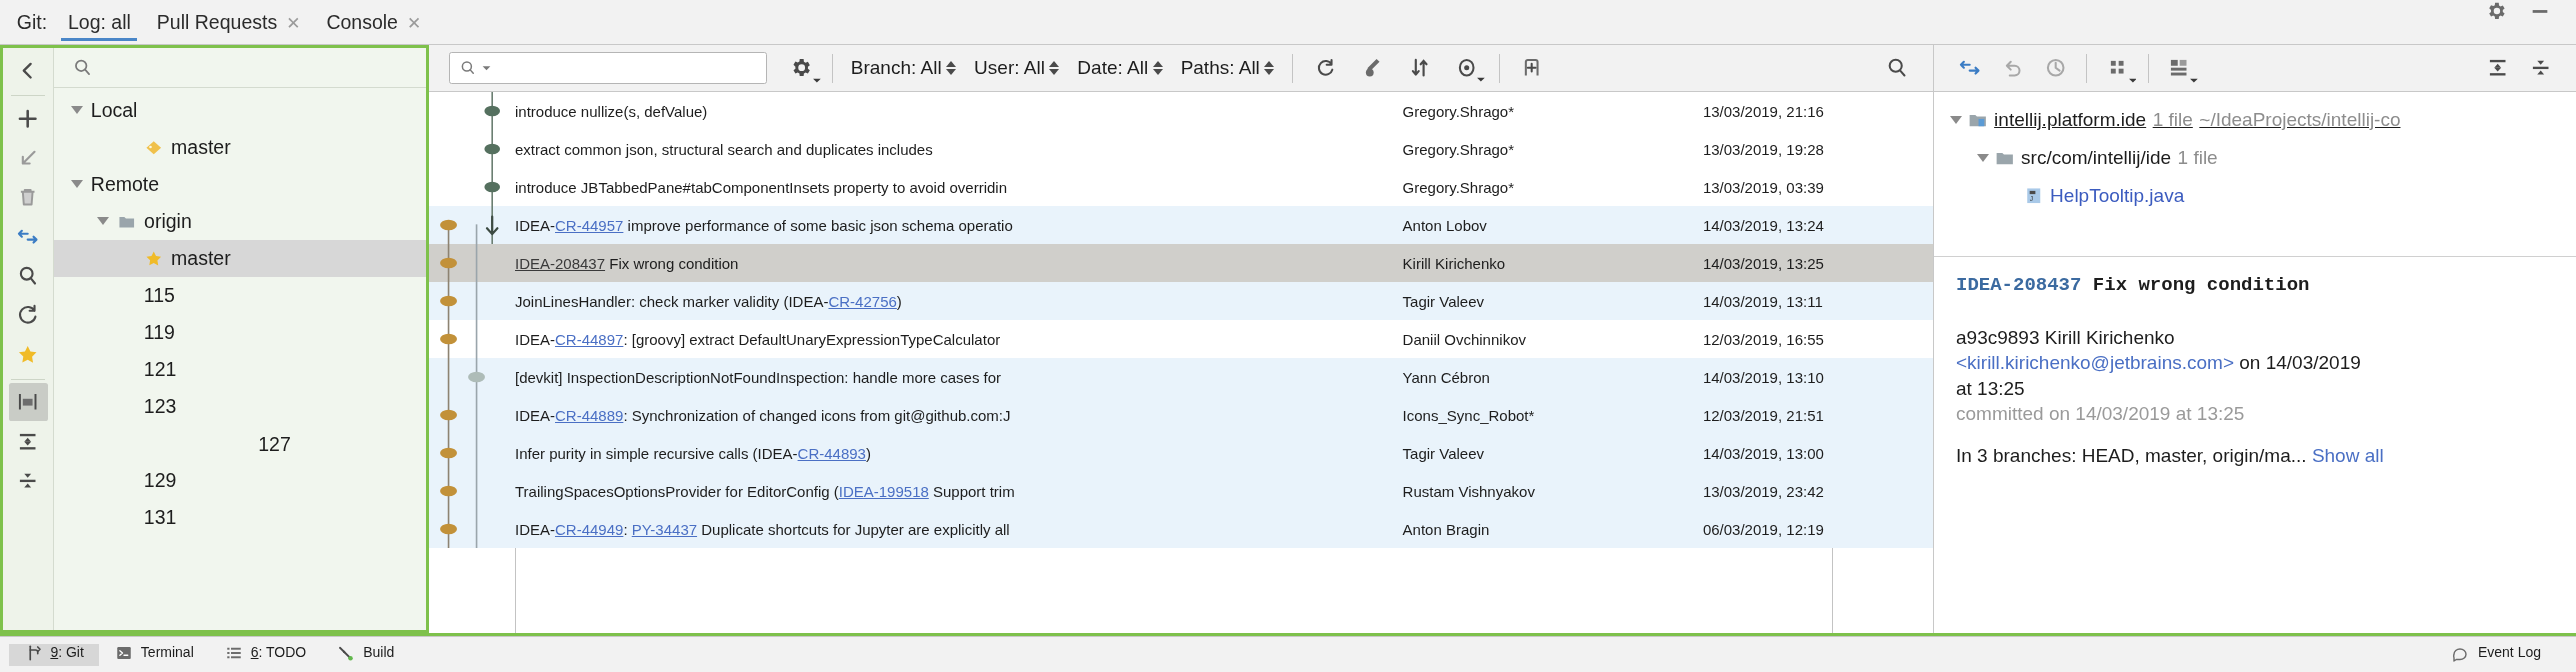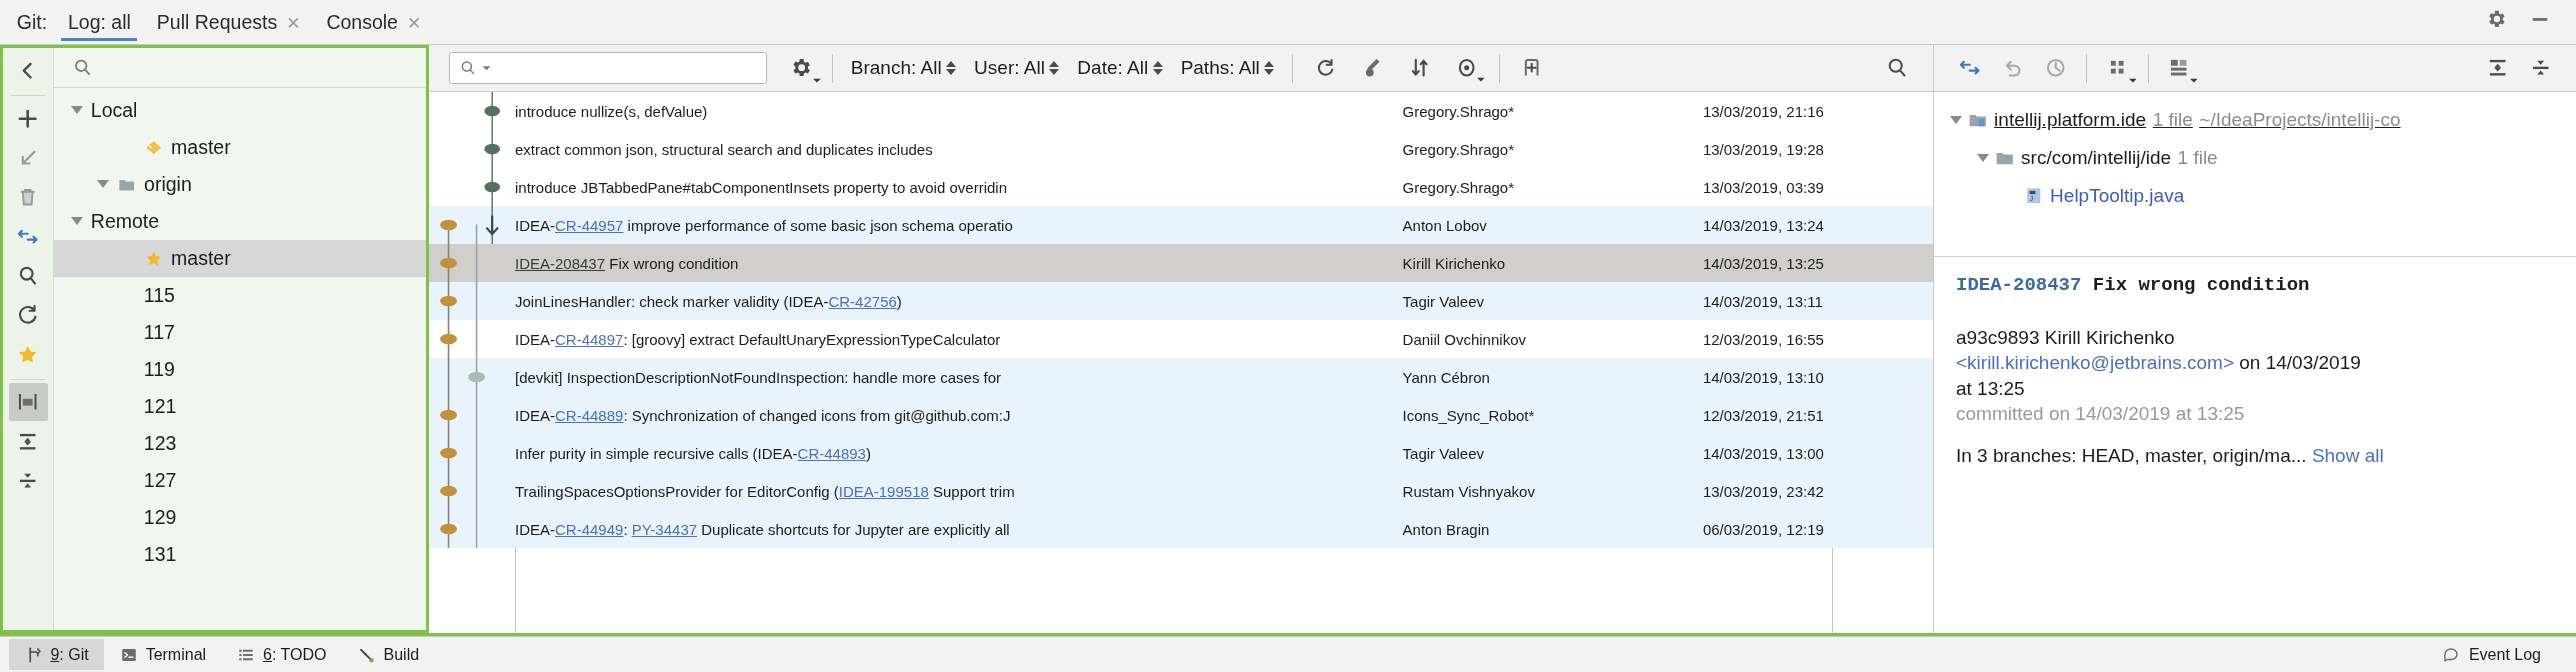--- a/index.html
+++ b/index.html
@@ -8,21 +8,21 @@
     font-family: "Liberation Sans", sans-serif;
     background: #f2f2f2;
     overflow: hidden;
     -webkit-font-smoothing: antialiased;
   }
   .app { position: relative; width: 2576px; height: 672px; display: flex; flex-direction: column; background:#f2f2f2; }
 
   
   .topbar {
     height: 44px; flex: 0 0 44px;
-    display: flex; align-items: center;
+    display: flex; align-items: flex-start;
     background: #f2f2f2;
     position: relative;
   }
   .topbar-left { display: flex; align-items: flex-end; height: 44px; padding-left: 9px; }
   .tb-label {
     font-size: 19.5px; color: #2b2b2b; padding: 0 7.8px 10.4px 7.8px; white-space: nowrap;
   }
   .tab {
     display: flex; align-items: center; gap: 9px;
     padding: 0 13px 10.4px 13px; height: 44px;
@@ -153,22 +153,22 @@
   .dline { line-height: 1.34; }
   .dmuted { color: #9a9a9a; }
   .dblue { color: #4a6fc4; }
   .dgap { height: 17px; }
 
   
   .status {
     height: 36px; flex: 0 0 36px; display: flex; align-items: center;
     background: #f2f2f2; border-top: 0.6px solid #c8c8c8; padding-left: 9px;
   }
-  .sitem { display: flex; align-items: center; gap: 7.8px; padding: 0 15.6px; height: 31px;
-           font-size: 16px; color: #1d1d1d; white-space: nowrap; }
+  .sitem { display: flex; align-items: flex-start; gap: 7.8px; padding: 0 15.6px; height: 22px;
+           font-size: 14px; color: #1d1d1d; white-space: nowrap; }
   .sitem.active { background: #d7d7d7; }
   .sitem u { text-decoration: underline; }
   .status-right { margin-left: auto; display:flex; align-items:center; gap:9px; padding-right: 35px; }
   .greenline { height: 3.2px; background: #7ec14b; }
 </style>
 </head>
 <body>
 
 <div class="app">
 
@@ -290,63 +290,59 @@
             <div class="trow" style="padding-left: 69px;">
               <span class="spacer-tri"></span>
               <span class="ic">
                 <svg width="19.5" height="19.5" viewBox="0 0 24 24">
                   <path d="M3 12l9-8 9 8-9 8z" fill="#f0c14b"></path>
                   <circle cx="8" cy="11" r="1.6" fill="#fff8e0"></circle>
                 </svg>
               </span>
               <span>master</span>
             </div>
+            <div class="trow" style="padding-left: 17px;">
+              <span class="tri open"></span>
+              <span>Remote</span>
+            </div>
             <div class="trow" style="padding-left: 43px;">
               <span class="tri open"></span>
               <span class="ic">
                 <svg width="19.5" height="19.5" viewBox="0 0 24 24">
                   <path d="M3 6h6l2 2h10v11H3z" fill="#9aa5ab"></path>
                 </svg>
               </span>
               <span>origin</span>
             </div>
-            <div class="trow" style="padding-left: 17px;">
-              <span class="tri open"></span>
-              <span>Remote</span>
-            </div>
             <div class="trow selected" style="padding-left: 69px;">
               <span class="spacer-tri"></span>
               <span class="ic">
                 <svg width="19.5" height="19.5" viewBox="0 0 24 24">
                   <path d="M12 3l2.8 5.7 6.2.9-4.5 4.4 1 6.2-5.5-2.9L6.5 20l1-6.2L3 9.6l6.2-.9z" fill="#f0bb28"></path>
                 </svg>
               </span>
               <span>master</span>
             </div>
             <div class="trow" style="padding-left: 69px;">
               <span class="spacer-tri"></span>
               <span>115</span>
             </div>
             <div class="trow" style="padding-left: 69px;">
               <span class="spacer-tri"></span>
-              <span>117</span>
+              <span>119</span>
             </div>
             <div class="trow" style="padding-left: 69px;">
               <span class="spacer-tri"></span>
-              <span>119</span>
+              <span>121</span>
             </div>
             <div class="trow" style="padding-left: 69px;">
               <span class="spacer-tri"></span>
-              <span>121</span>
-            </div>
-            <div class="trow" style="padding-left: 69px;">
-              <span class="spacer-tri"></span>
               <span>123</span>
             </div>
-            <div class="trow" style="padding-left: 69px;">
+            <div class="trow" style="padding-left: 69px; flex-direction: column;">
               <span class="spacer-tri"></span>
               <span>127</span>
             </div>
             <div class="trow" style="padding-left: 69px; align-items: center;">
               <span class="spacer-tri"></span>
               <span>129</span>
             </div>
             <div class="trow" style="padding-left: 69px;">
               <span class="spacer-tri"></span>
               <span>131</span>

